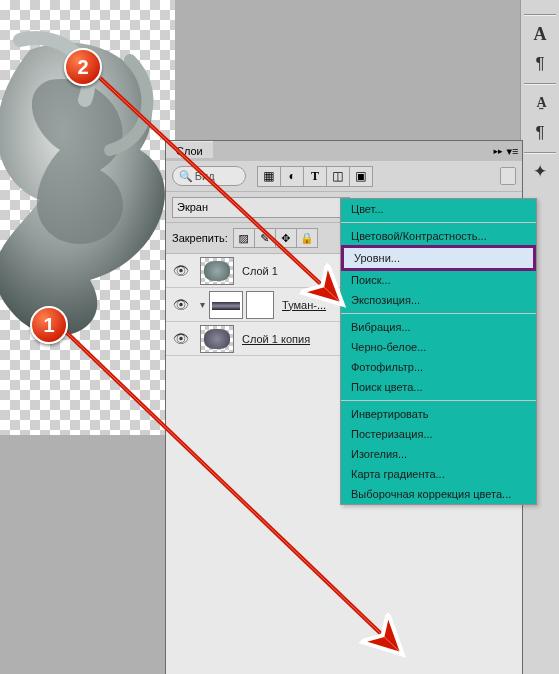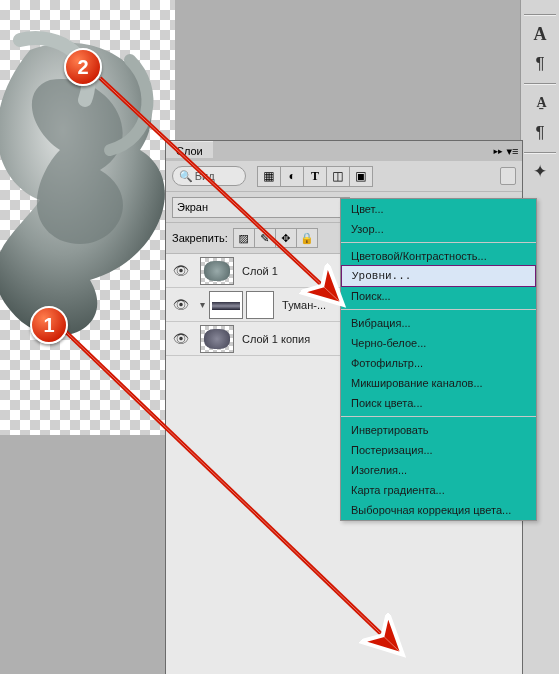--- a/index.html
+++ b/index.html
@@ -178,43 +178,42 @@
   .mask {
     width: 26px; height: 26px;
     border: 1px solid #7a7a7a;
     background: #fff;
     margin-left: 3px;
   }
   .layer .label {
     margin-left: 8px;
     color: #222;
   }
-  .layer.smart .label { color: #1a1a1a;}
+  .layer.smart .label { text-decoration: underline; color: #1a1a1a;}
   
   .popout {
     position: absolute;
     left: 340px;
     top: 198px;
     width: 195px;
     background: #14b8a6;
     border: 1px solid #8f8f8f;
     box-shadow: 2px 2px 4px rgba(0,0,0,.2);
     z-index: 100;
     font-size: 11px;
   }
   .popout .item {
     padding: 4px 10px;
     color: #1a1a1a;
     white-space: nowrap;
   }
   .popout .item.highlight {
     background: #d9e6f6;
-    border: 1px solid #701a75;
+    border: 3px solid #701a75;
     margin: -1px 0;
-    font-family: Liberation Mono, monospace;
   }
   .popout hr {
     border: none;
     border-top: 1px solid #c8c8c8;
     margin: 3px 0;
   }
   
   .callout {
     position: absolute;
     width: 34px; height: 34px;
@@ -339,30 +338,29 @@
       </span>
       <span class="label">Слой 1 копия</span>
     </div>
 
   </div>
 
 </div>
 
 <div class="popout">
   <div class="item">Цвет...</div>
-  <div class="item">Узор...</div>
   <hr>
   <div class="item">Цветовой/Контрастность...</div>
   <div class="item highlight">Уровни...</div>
   <div class="item">Поиск...</div>
+  <div class="item">Экспозиция...</div>
   <hr>
   <div class="item">Вибрация...</div>
   <div class="item">Черно-белое...</div>
   <div class="item">Фотофильтр...</div>
-  <div class="item">Микширование каналов...</div>
   <div class="item">Поиск цвета...</div>
   <hr>
   <div class="item">Инвертировать</div>
   <div class="item">Постеризация...</div>
   <div class="item">Изогелия...</div>
   <div class="item">Карта градиента...</div>
   <div class="item">Выборочная коррекция цвета...</div>
 </div>
 
 <svg class="arrow-svg">

